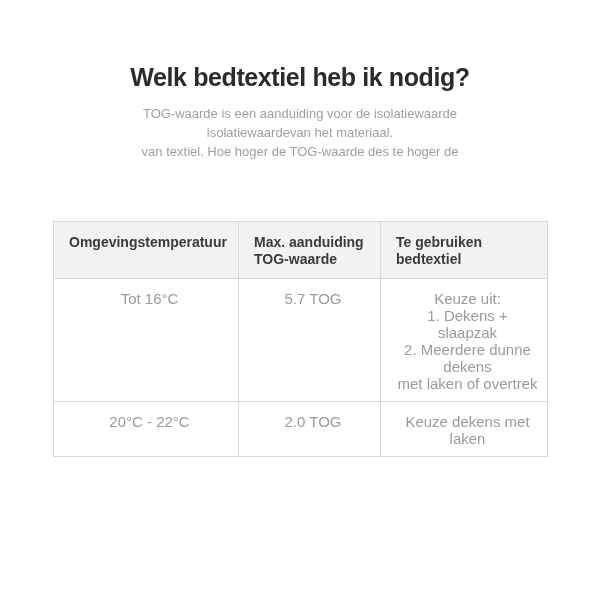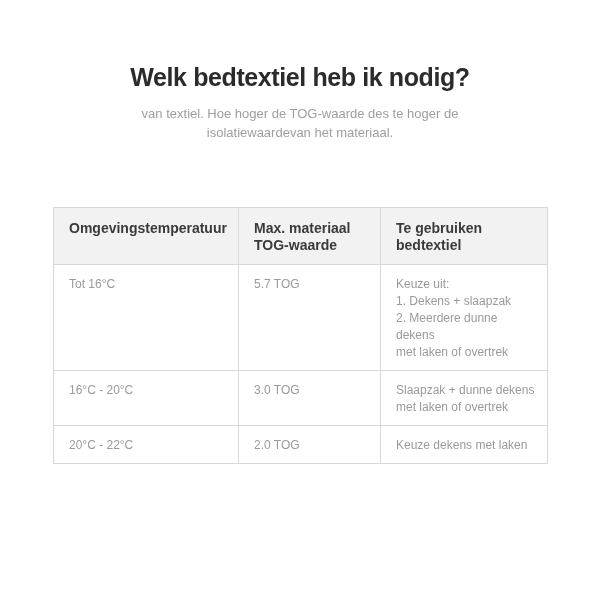--- a/index.html
+++ b/index.html
@@ -37,21 +37,21 @@
     position: absolute;
     top: 104px; left: 0; width: 600px;
     text-align: center;
     font-size: 13px;
     line-height: 19px;
     color: var(--intro-color);
   }
   .intro span { display: block; }
   .tog-table {
     position: absolute;
-    top: 207px; left: 53px;
+    top: 221px; left: 53px;
     width: 494px;
     border-collapse: collapse;
     table-layout: fixed;
   }
   .tog-table col.c1 { width: 185px; }
   .tog-table col.c2 { width: 142px; }
   .tog-table col.c3 { width: 167px; }
   .tog-table th, .tog-table td {
     border: 1px solid var(--border);
     text-align: left;
@@ -61,68 +61,64 @@
   .tog-table th {
     background: var(--header-bg);
     color: var(--header-text);
     font-size: 14px;
     font-weight: bold;
     line-height: 17px;
     padding: 12px 8px 10px 15px;
   }
   .tog-table td {
     color: var(--body-text);
-    font-size: 12px;
+    font-size: 15px;
     line-height: 17px;
     padding: 11px 8px 9px 15px;
+    text-align: center;
   }
 </style>
 </head>
 <body>
 
 <div class="canvas">
 
   <h1 class="title">Welk bedtextiel heb ik nodig?</h1>
 
   <p class="intro">
+    <span>TOG-waarde is een aanduiding voor de isolatiewaarde</span>
+    <span>isolatiewaardevan het materiaal.</span>
     <span>van textiel. Hoe hoger de TOG-waarde des te hoger de</span>
-    <span>isolatiewaardevan het materiaal.</span>
   </p>
 
   <table class="tog-table">
     <colgroup>
       <col class="c1">
         <col class="c2">
         <col class="c3">
     </colgroup>
     <thead>
       <tr>
         <th>Omgevingstemperatuur</th>
-        <th>Max. materiaal
+        <th>Max. aanduiding
 TOG-waarde</th>
         <th>Te gebruiken
 bedtextiel</th>
       </tr>
     </thead>
     <tbody>
       <tr>
         <td>Tot 16°C</td>
         <td>5.7 TOG</td>
         <td>Keuze uit:
 1. Dekens + slaapzak
 2. Meerdere dunne dekens
 met laken of overtrek</td>
       </tr>
       <tr>
-        <td>16°C - 20°C</td>
-        <td>3.0 TOG</td>
-        <td>Slaapzak + dunne dekens
-met laken of overtrek</td>
-      </tr>
-      <tr>
         <td>20°C - 22°C</td>
         <td>2.0 TOG</td>
         <td>Keuze dekens met laken</td>
       </tr>
     </tbody>
   </table>
 
 </div>
 
 </body></html>

